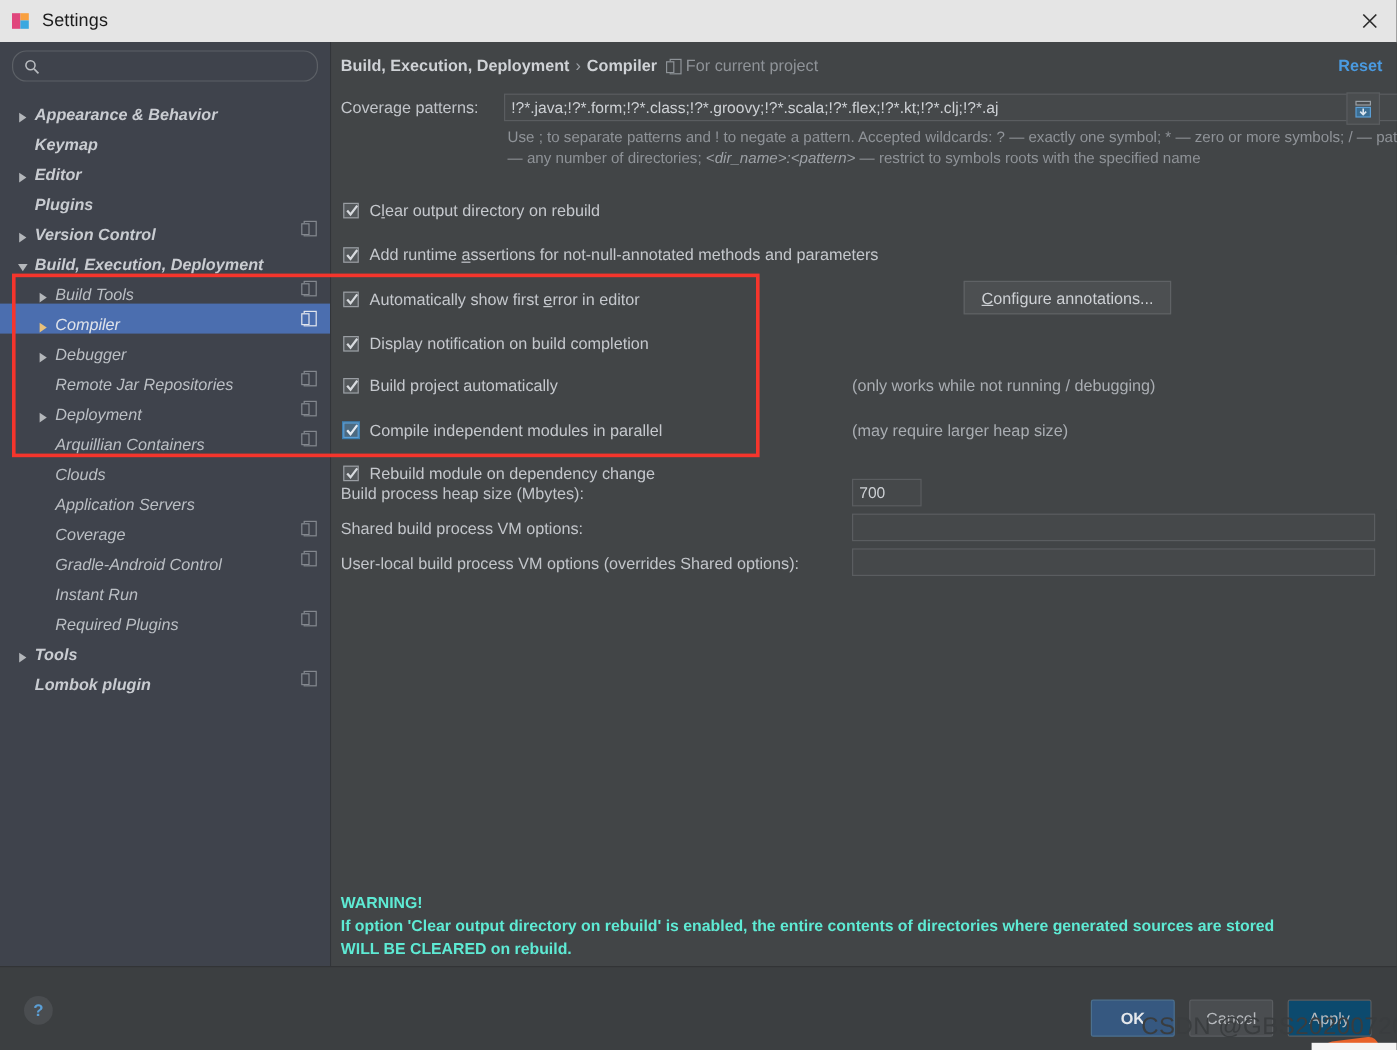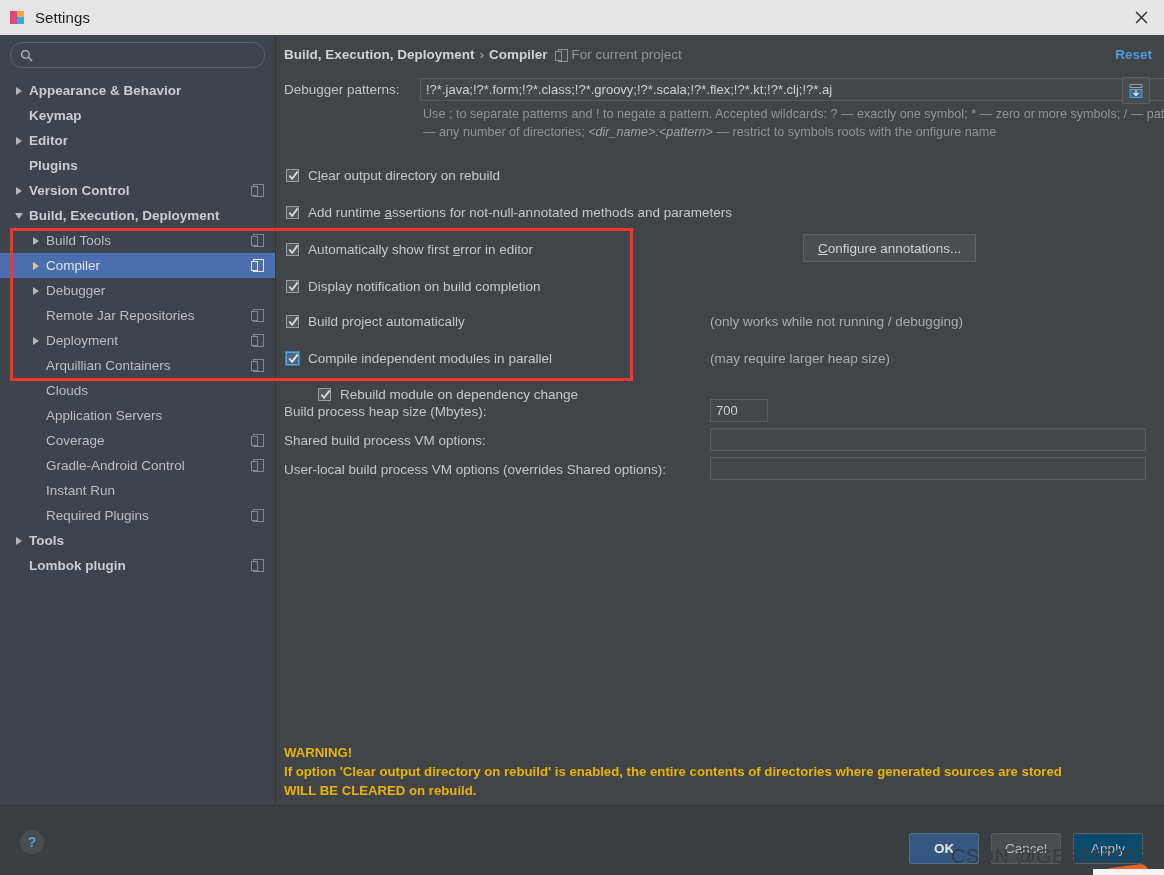--- a/index.html
+++ b/index.html
@@ -62,22 +62,22 @@
   }
   .search-icon { margin-left: 9px; margin-right: 6px; color: #b9bcc0; display:flex; }
   .search-icon svg { width: 13px; height: 13px; }
   .search-input {
     flex: 1; background: transparent; border: 0; outline: none;
     color: #cfd2d6; font-family: "Liberation Sans", sans-serif; font-size: 13px;
     padding: 0 8px 0 0; height: 20px;
   }
   .tree { margin-top: 10px; }
   .tree-row {
-    height: 25px; display: flex; align-items: center;
-    padding-right: 10px; position: relative;
+    height: 25px; display: flex; align-items: flex-end;
+    padding-right: 10px; position: relative; font-style: italic;
   }
   .tree-row.selected { background: #4b6eaf; }
   .tw {
     width: 11px; height: 11px; margin-right: 5px; flex: 0 0 auto;
     display: flex; align-items: center; justify-content: center;
   }
   .tw.empty { visibility: hidden; }
   .arrow-right {
     width: 0; height: 0;
     border-left: 6px solid #b4b7bb;
@@ -199,21 +199,21 @@
   }
   .field {
     position: absolute; background: #45484a; border: 1px solid #5a5d60;
     color: #cdd0d4; font-size: 13px; box-sizing: border-box;
     font-family: "Liberation Sans", sans-serif; padding: 0 5px; outline: none;
   }
 
   
   .warn {
     position: absolute; left: 8px; top: 708px; width: 870px;
-    font-size: 13.2px; font-weight: bold; color: #eab308; line-height: 19px;
+    font-size: 13.2px; font-weight: bold; color: #5eead4; line-height: 19px;
   }
 
   
   .bottombar {
     position: absolute; left: 0; top: 770px;
     width: 1164px; height: 70px;
     background: #3c3f41;
     border-top: 1px solid #323436;
   }
   .help-btn {
@@ -459,33 +459,33 @@
       <span class="crumb-sep">›</span>
       <span class="crumb-bold">Compiler</span>
       <span class="crumb-proj-icon">
           <span class="o"></span>
           <span class="i"></span>
         </span>
       <span class="crumb-dim">For current project</span>
     </div>
     <div class="reset-link">Reset</div>
 
-    <div class="res-label">Debugger patterns:</div>
+    <div class="res-label">Coverage patterns:</div>
     <input class="res-input" type="text" value="!?*.java;!?*.form;!?*.class;!?*.groovy;!?*.scala;!?*.flex;!?*.kt;!?*.clj;!?*.aj" style="">
     <div class="res-btn">
       <svg viewBox="0 0 16 16">
         <rect x="2" y="1.5" width="12" height="3" fill="none" stroke="#9aa0a6" stroke-width="1"></rect>
         <rect x="2" y="6.5" width="12" height="8" fill="#3c6e93" stroke="#5b9fd6" stroke-width="1"></rect>
         <path d="M8 7.5 V12 M5.5 10 L8 12.5 L10.5 10" stroke="#dce6ef" stroke-width="1.3" fill="none"></path>
       </svg>
     </div>
     <div class="res-hint">
       <span>Use ; to separate patterns and ! to negate a pattern. Accepted wildcards: ? — exactly one symbol; * — zero or more</span>
       <span>symbols; / — path separator; /**/ — any number of directories; </span><i>&lt;dir_name&gt;:&lt;pattern&gt;</i><span> — restrict to symbols roots with</span>
-      <span>the onfigure name</span>
+      <span>the specified name</span>
     </div>
 
     <div class="cbrow" style="left:10px; top:133px;">
       <span class="cbox">
           <svg viewBox="0 0 14 14">
             <path d="M2.5 7 L5.5 10.5 L11.5 2.5" stroke="#d7dade" stroke-width="2" fill="none"></path>
           </svg>
         </span>
       <span class="cbtext"><span>C</span><u>l</u><span>ear output directory on rebuild</span></span>
     </div>
@@ -534,21 +534,21 @@
     <div class="cbrow" style="left:10px; top:316px;">
       <span class="cbox focused">
           <svg viewBox="0 0 14 14">
             <path d="M2.5 7 L5.5 10.5 L11.5 2.5" stroke="#e3eaf1" stroke-width="2" fill="none"></path>
           </svg>
         </span>
       <span class="cbtext">Compile independent modules in parallel</span>
     </div>
     <div class="side-note" style="left:434px; top:316px;">(may require larger heap size)</div>
 
-    <div class="cbrow" style="left:10px; top:352px;margin-left:32px;">
+    <div class="cbrow" style="left:10px; top:352px;">
       <span class="cbox">
           <svg viewBox="0 0 14 14">
             <path d="M2.5 7 L5.5 10.5 L11.5 2.5" stroke="#d7dade" stroke-width="2" fill="none"></path>
           </svg>
         </span>
       <span class="cbtext">Rebuild module on dependency change</span>
     </div>
 
     <div class="frow-label" style="left:8px; top:369px;">Build process heap size (Mbytes):</div>
     <input class="field" style="left: 434px; top: 364px; width: 58px; height: 23px;" type="text" value="700">

